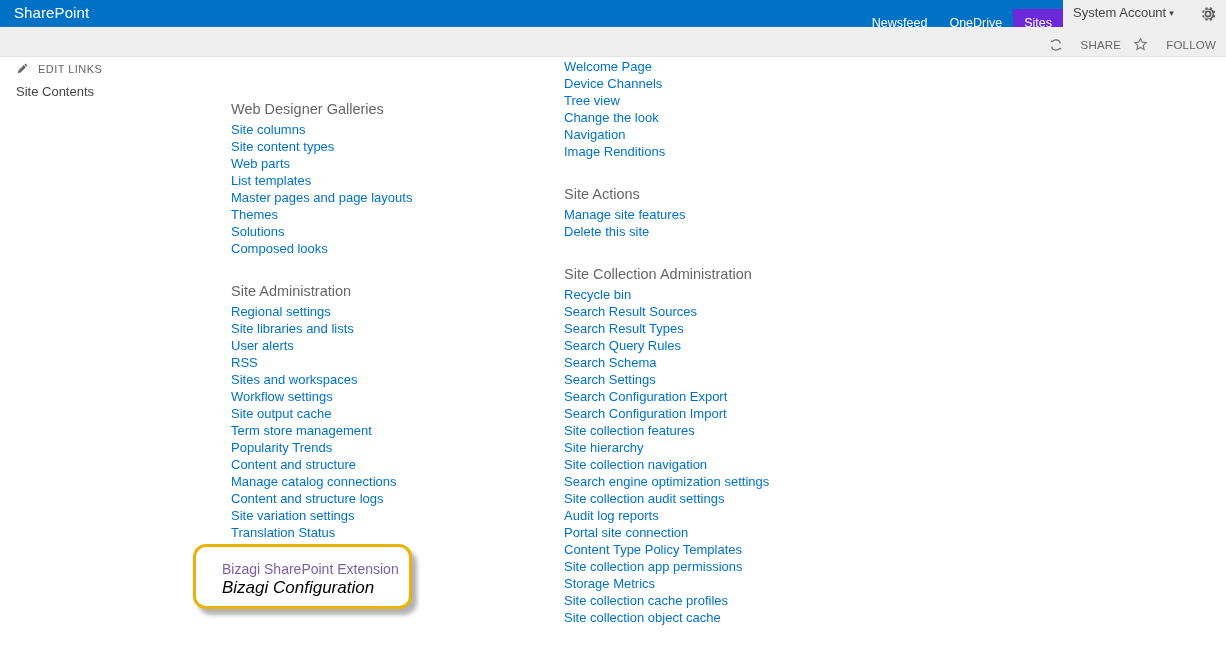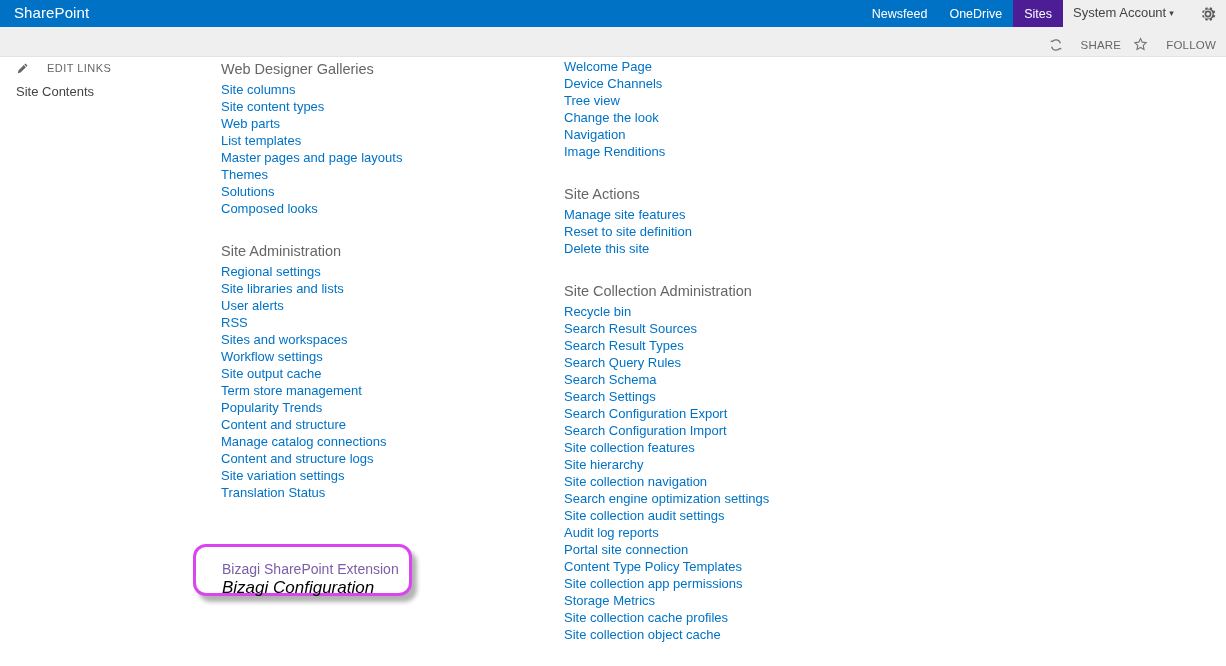--- a/index.html
+++ b/index.html
@@ -29,36 +29,36 @@
     position: absolute;
     left: 14px;
     top: 4px;
     font-size: 15px;
     color: #ffffff;
     letter-spacing: .1px;
   }
   .suitebar-links {
     position: absolute;
     right: 163px;
-    top: 0;
+    top: 9px;
     height: 27px;
     display: flex;
     align-items: stretch;
   }
   .suitebar-link {
     display: flex;
     align-items: center;
     padding: 0 11px;
     color: #ffffff;
     font-size: 12.5px;
     text-decoration: none;
     position: relative;
   }
   .suitebar-link.selected {
-    background: #4c1d95;
+    background: #6d28d9;
     text-align: right;
   }
   .suitebar-link.selected::after {
     content: "";
     position: absolute;
     left: 50%;
     bottom: -6px;
     margin-left: -6px;
     width: 0; height: 0;
     border-left: 6px solid transparent;
@@ -129,22 +129,22 @@
 
   
   .quicklaunch {
     position: absolute;
     top: 62px;
     left: 16px;
     width: 190px;
   }
   .editlinks {
     display: flex;
-    align-items: flex-start;
-    gap: 18px;
+    align-items: center;
+    gap: 9px;
     color: #666666;
     font-size: 11px;
     letter-spacing: .45px;
     margin-bottom: 8px;
     cursor: pointer;
   }
   .editlinks svg { display: block; }
   .ql-item {
     display: block;
     color: #444444;
@@ -152,21 +152,21 @@
     text-decoration: none;
     line-height: 17px;
     cursor: pointer;
   }
 
   
   .col {
     position: absolute;
     top: 58px;
   }
-  .col-left  { left: 221px; width: 300px; }
+  .col-left  { left: 231px; width: 300px; margin-top: 40px; }
   .col-right { left: 564px; width: 300px; }
 
   .group { margin-bottom: 23px; }
   .group-title {
     color: #666666;
     font-size: 14.5px;
     line-height: 22px;
     margin-bottom: 1px;
     white-space: nowrap;
   }
@@ -179,22 +179,22 @@
     white-space: nowrap;
     cursor: pointer;
   }
 
   
   .callout {
     position: absolute;
     left: 193px;
     top: 544px;
     width: 219px;
-    height: 52px;
-    border: 3px solid #d946ef;
+    height: 65px;
+    border: 3px solid #eab308;
     border-radius: 13px;
     background: #ffffff;
     box-shadow: 5px 6px 4px rgba(0,0,0,0.30);
     box-sizing: border-box;
   }
   .callout .group-title { margin: 0; }
   .callout-inner {
     position: absolute;
     left: 26px;
     top: 13px;
@@ -321,21 +321,20 @@
       <a class="group-link">Tree view</a>
       <a class="group-link">Change the look</a>
       <a class="group-link">Navigation</a>
       <a class="group-link">Image Renditions</a>
     </div>
   </div>
   <div class="group">
     <div class="group-title">Site Actions</div>
     <div>
       <a class="group-link">Manage site features</a>
-      <a class="group-link">Reset to site definition</a>
       <a class="group-link">Delete this site</a>
     </div>
   </div>
   <div class="group">
     <div class="group-title">Site Collection Administration</div>
     <div>
       <a class="group-link">Recycle bin</a>
       <a class="group-link">Search Result Sources</a>
       <a class="group-link">Search Result Types</a>
       <a class="group-link">Search Query Rules</a>

